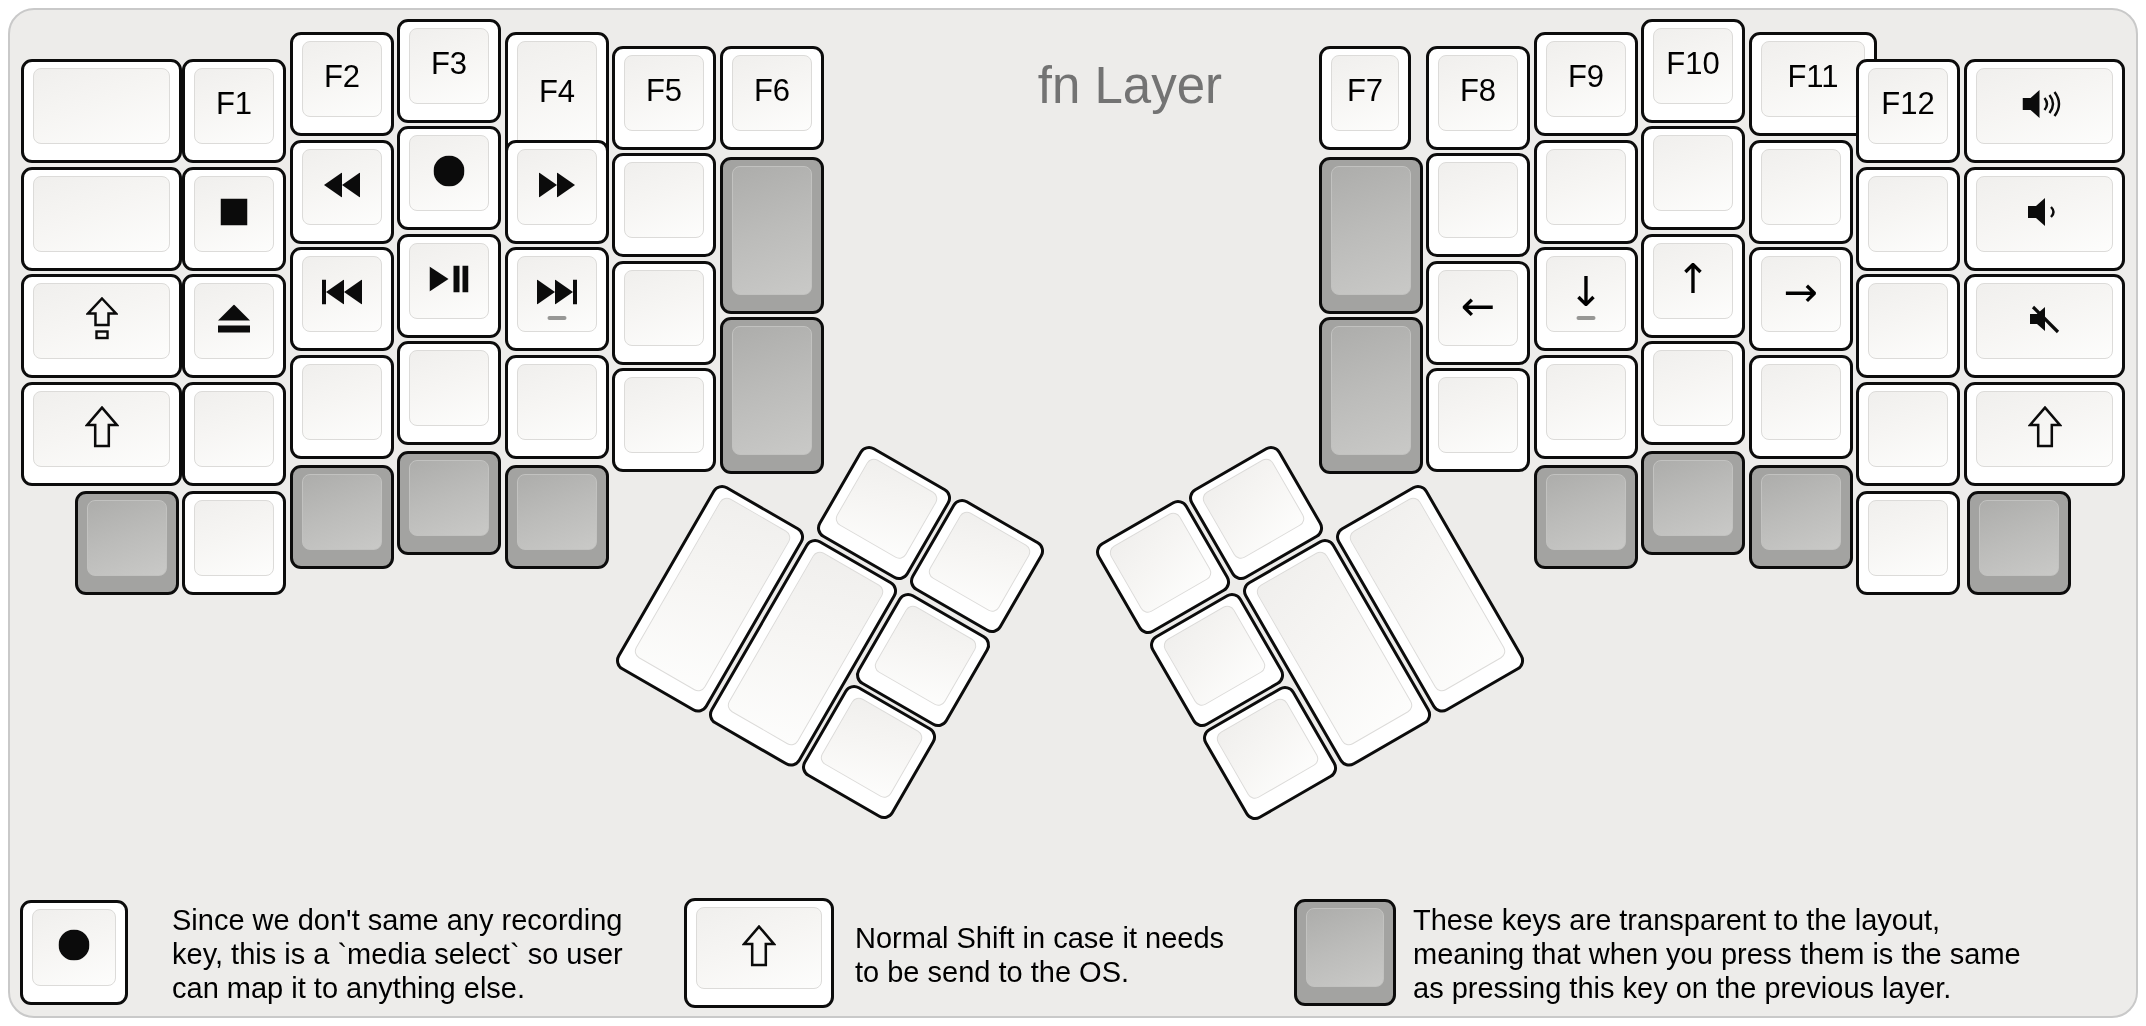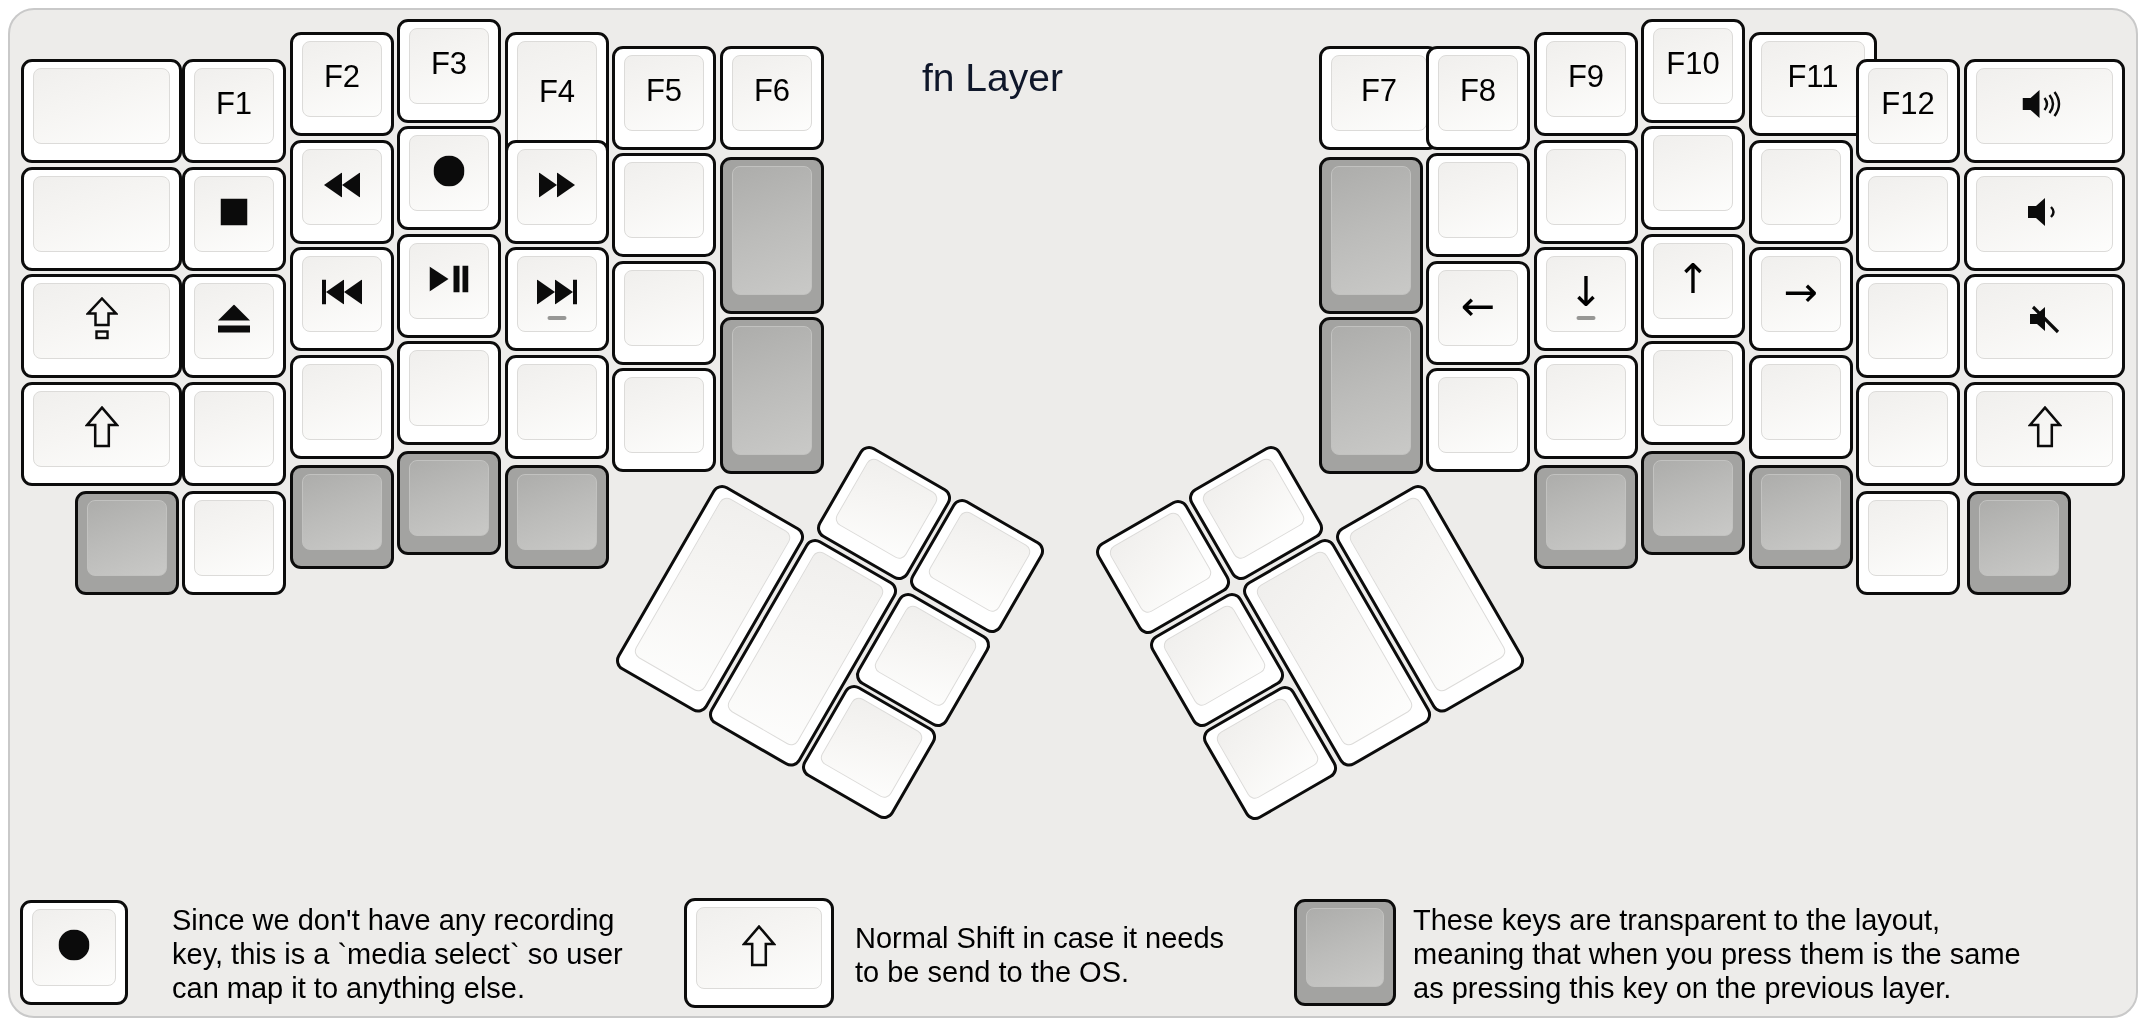--- a/index.html
+++ b/index.html
@@ -1,21 +1,21 @@
 <!DOCTYPE html>
 <html><head>
 <meta charset="utf-8">
 <style>
   html,body{margin:0;padding:0;background:#ffffff;}
   #stage{position:relative;width:2146px;height:1026px;overflow:hidden;
          font-family:"Liberation Sans",sans-serif;}
   #panel{position:absolute;left:8px;top:8px;width:2126px;height:1006px;
          background:#edecea;border:2px solid #c9c9c9;border-radius:26px;}
-  #title{position:absolute;left:922px;top:56px;width:300px;text-align:left;
-         font-size:39px;color:#0f172a;letter-spacing:0;}
+  #title{position:absolute;left:922px;top:56px;width:300px;text-align:right;
+         font-size:51px;color:#737373;letter-spacing:0;}
   .key{position:absolute;background:#ffffff;border:3px solid #0c0c0c;
        border-radius:11px;box-sizing:border-box;}
   .key.gray{background:#a3a3a1;}
   .keytop{position:absolute;left:9px;right:9px;top:6px;bottom:16px;
           border-radius:8px;border:1px solid #dcdbd9;
           background:linear-gradient(160deg,#f0efed 0%,#f6f5f3 45%,#fdfdfc 100%);}
   .gray .keytop{border:1px solid #c2c2c0;
           background:linear-gradient(160deg,#adadab 0%,#bcbcba 50%,#c9c9c7 100%);}
   .klabel{position:absolute;left:0;right:0;top:47%;transform:translateY(-50%);
           text-align:center;font-size:31px;color:#000;}
@@ -225,21 +225,21 @@
       </div>
       <div class="key" style="left: 811px; top: 535px; width: 104px; height: 212px; transform: rotate(30deg); transform-origin: 0px 0px;">
         <div class="keytop"></div>
       </div>
       <div class="key" style="left: 904px; top: 589px; width: 104px; height: 104px; transform: rotate(30deg); transform-origin: 0px 0px;">
         <div class="keytop"></div>
       </div>
       <div class="key" style="left: 850px; top: 681px; width: 104px; height: 104px; transform: rotate(30deg); transform-origin: 0px 0px;">
         <div class="keytop"></div>
       </div>
-      <div class="key" style="left: 1319px; top: 46px; width: 120px; height: 104px; padding-left: 16px;">
+      <div class="key" style="left: 1319px; top: 46px; width: 92px; height: 104px; padding-left: 16px;">
         <div class="keytop">
           <div class="klabel">F7</div>
         </div>
       </div>
       <div class="key gray" style="left: 1319px; top: 157px; width: 104px; height: 157px;">
         <div class="keytop"></div>
       </div>
       <div class="key gray" style="left: 1319px; top: 317px; width: 104px; height: 157px;">
         <div class="keytop"></div>
       </div>
@@ -411,21 +411,21 @@
             <svg width="34" height="42" viewBox="0 0 35 43">
               <path d="M17.5 1.5 L33 19.5 H24.5 V41 H10.5 V19.5 H2 Z" fill="none" stroke="#0b0b0b" stroke-width="2.6"></path>
             </svg>
           </div>
         </div>
       </div>
       <div class="key gray" style="left: 1294px; top: 899px; width: 102px; height: 107px;">
         <div class="keytop"></div>
       </div>
     </div>
-  <div class="legend-text" style="left:172px;top:903px;">Since we don't have any recording
+  <div class="legend-text" style="left:172px;top:903px;">Since we don't same any recording
 key, this is a `media select` so user
 can map it to anything else.</div>
   <div class="legend-text" style="left:1413px;top:903px;">These keys are transparent to the layout,
 meaning that when you press them is the same
 as pressing this key on the previous layer.</div>
   <div class="legend-text" style="left:855px;top:921px;">Normal Shift in case it needs
 to be send to the OS.</div>
 </div>
 
 </body></html>

